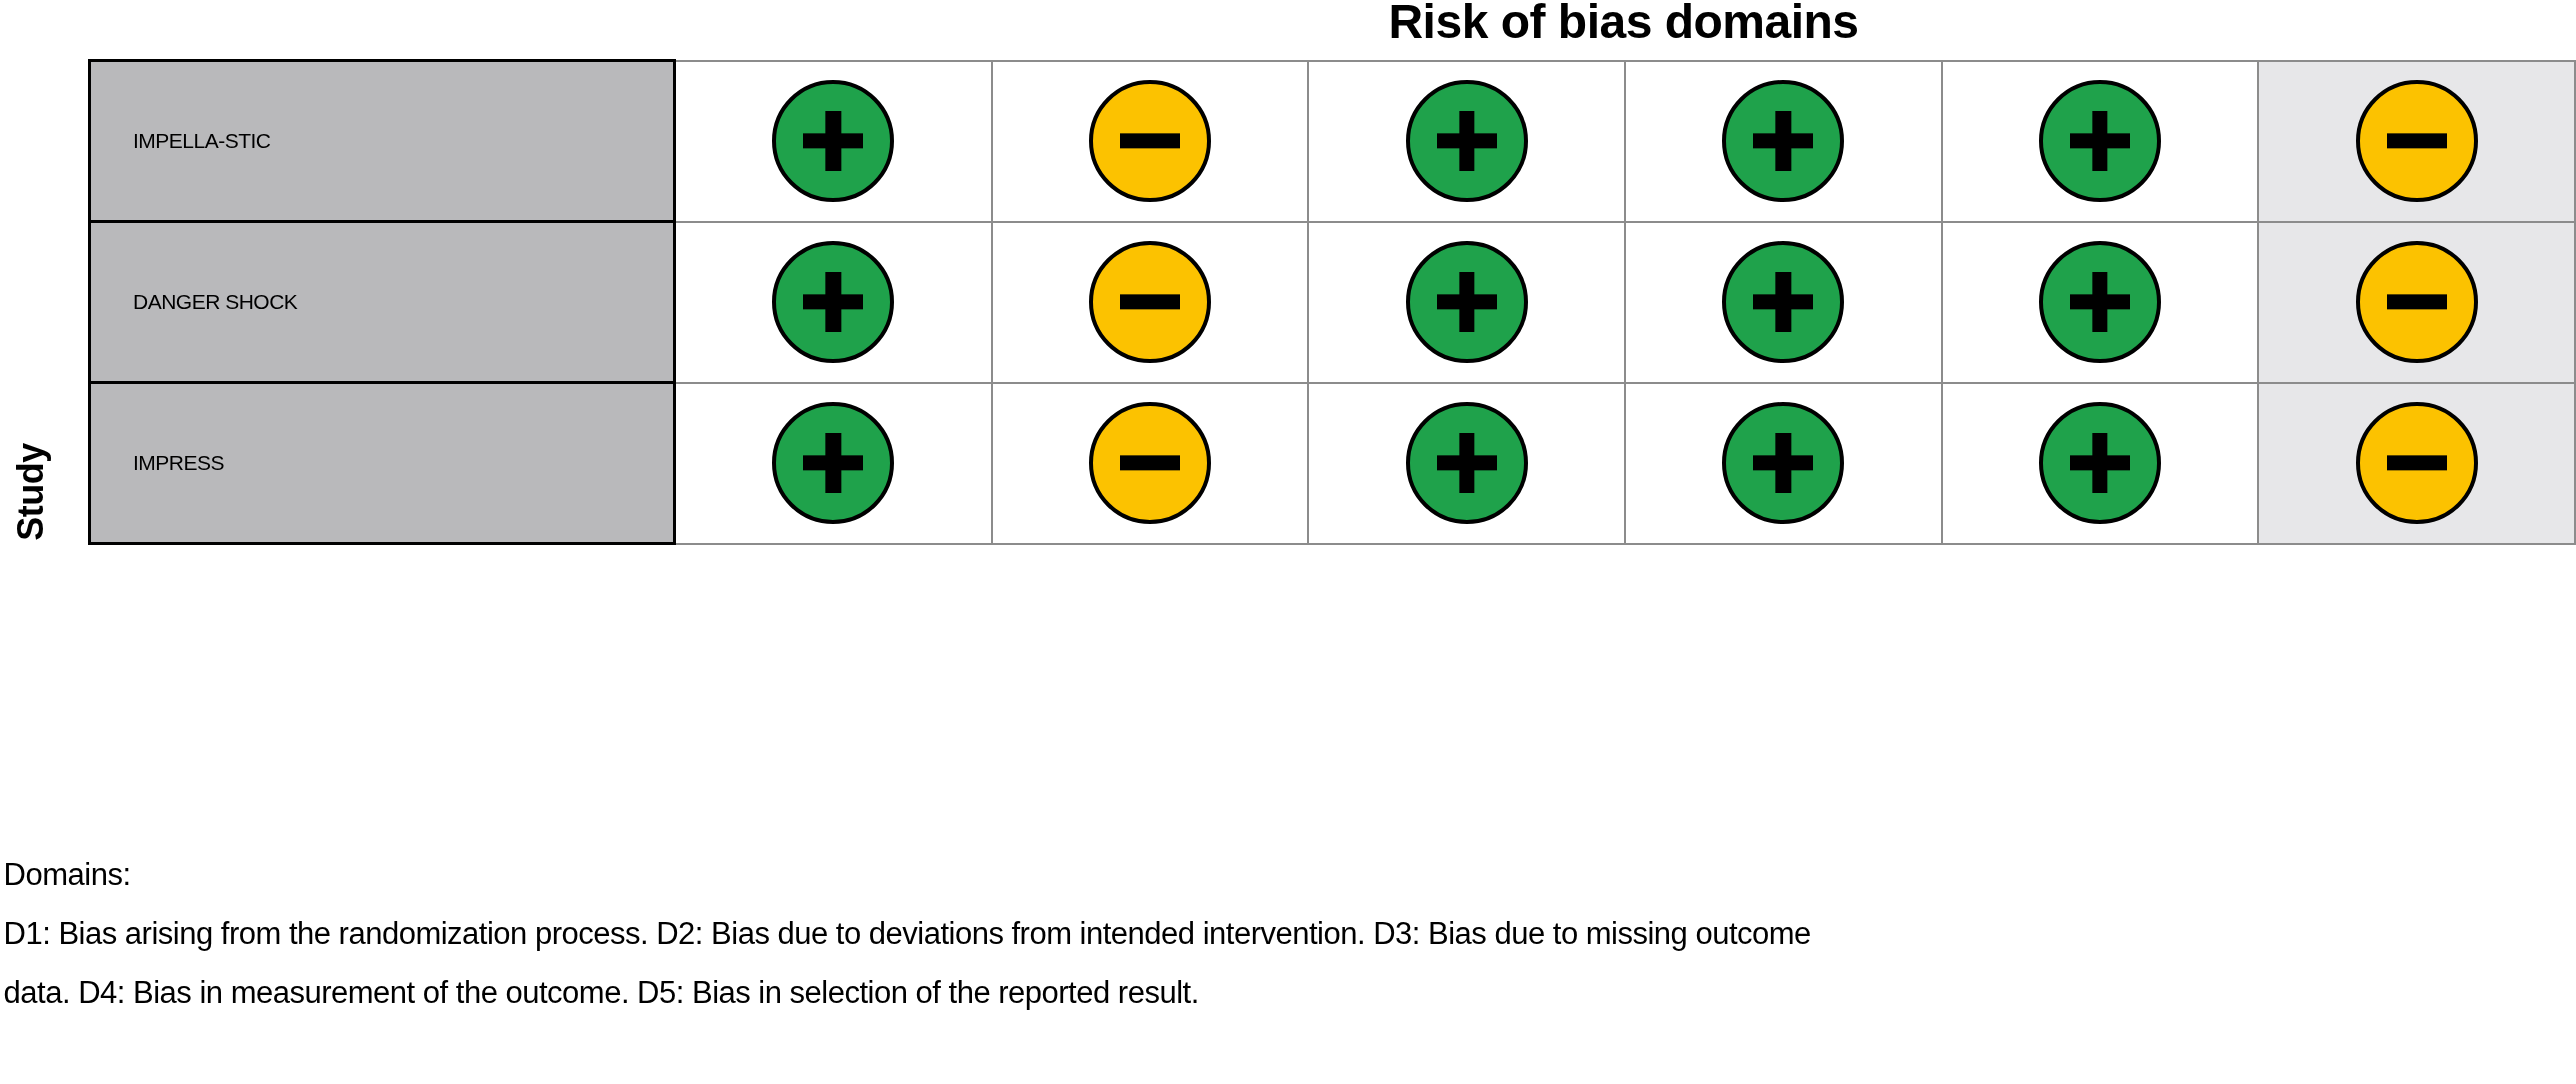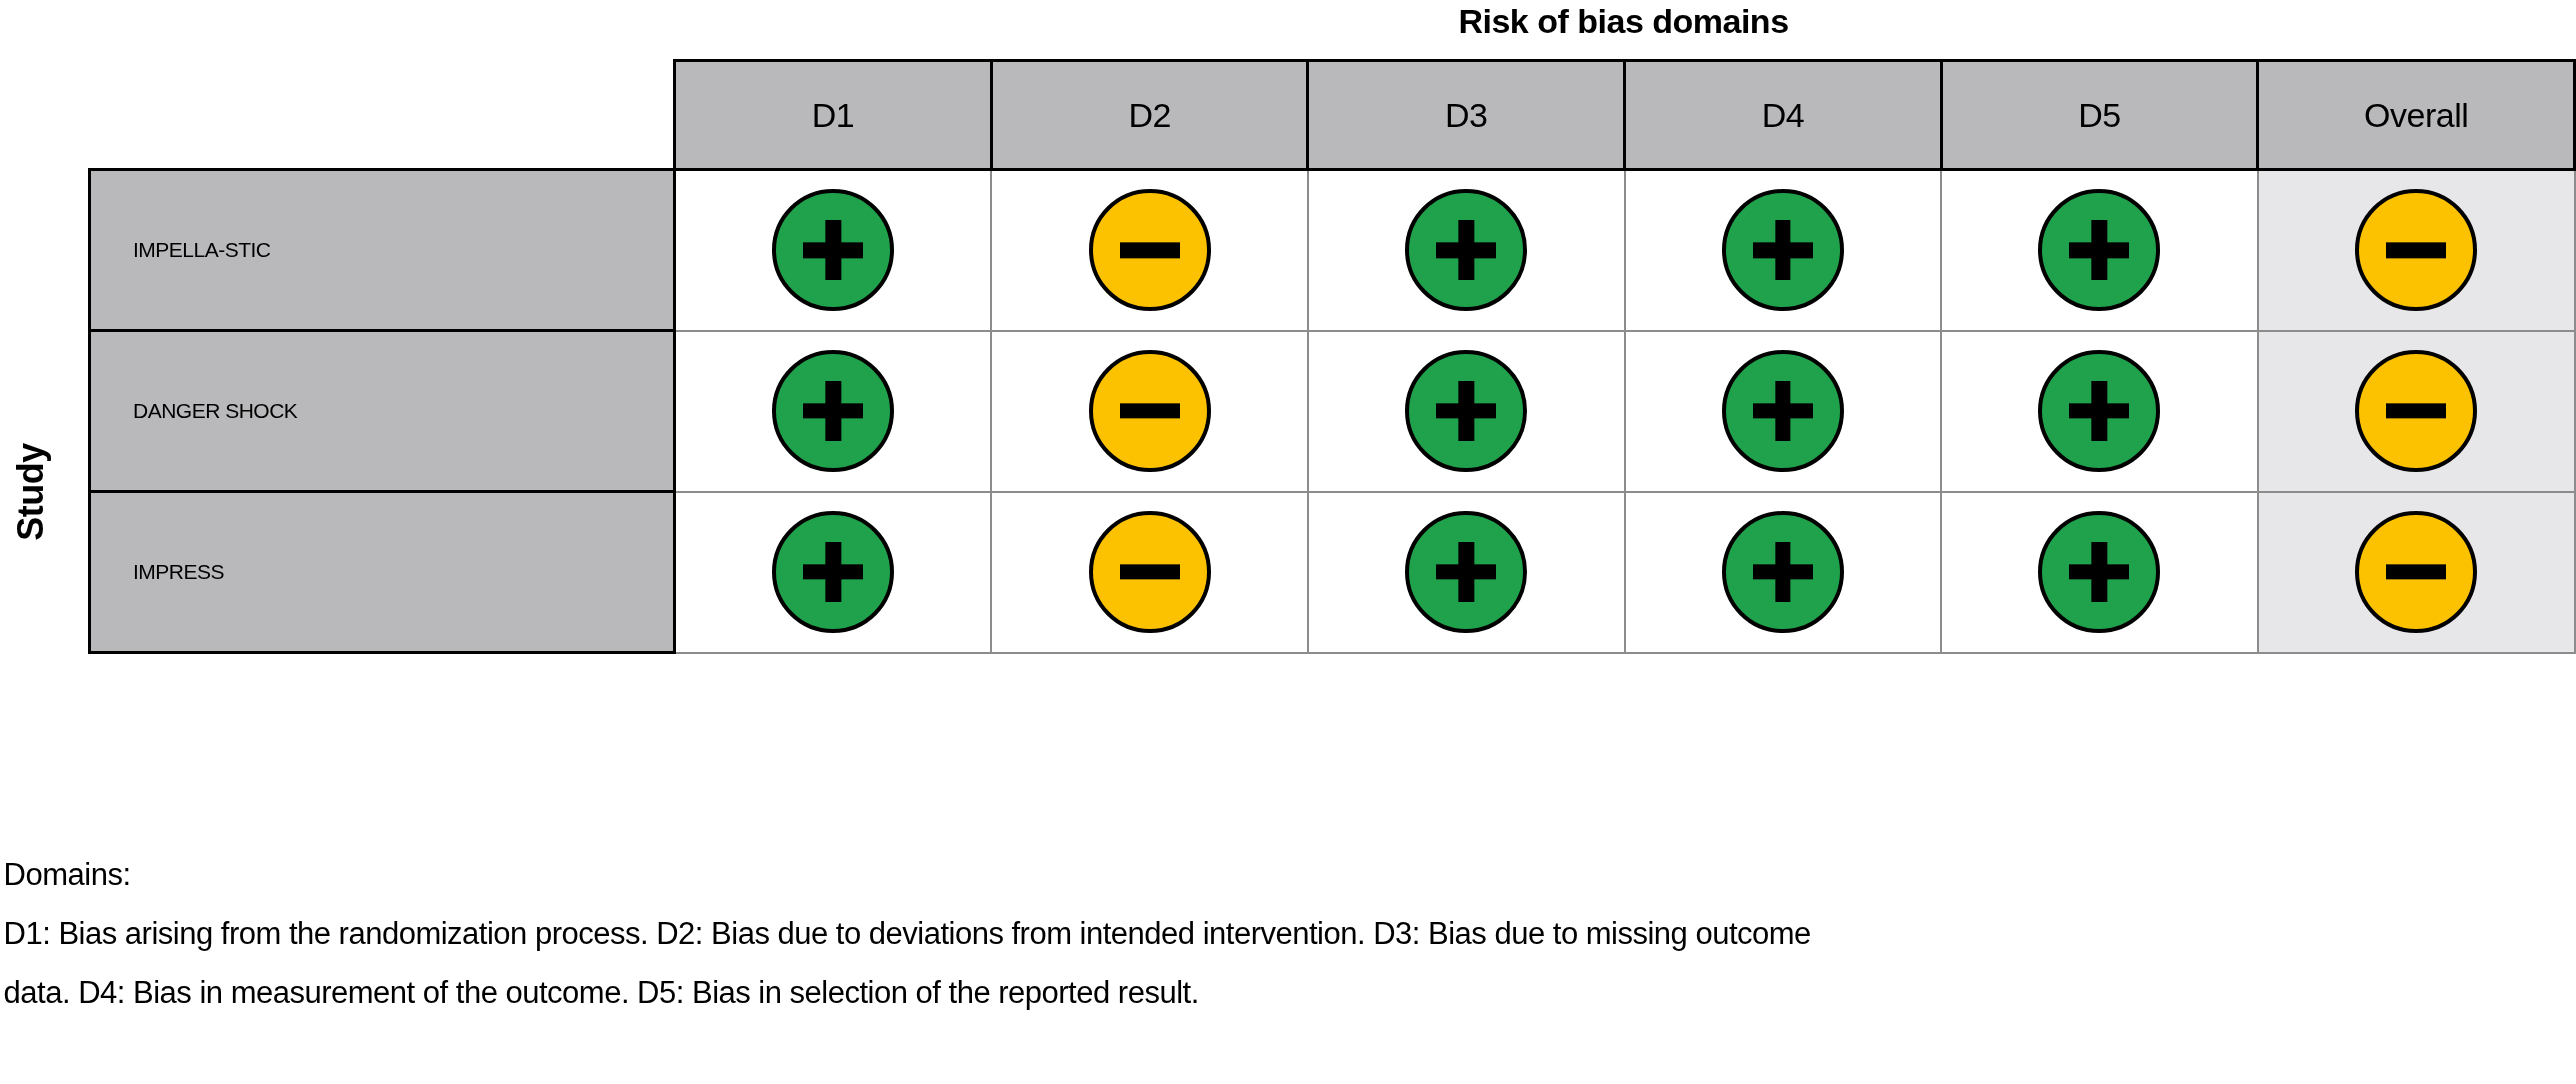--- a/index.html
+++ b/index.html
@@ -18,21 +18,21 @@
     letter-spacing: -0.5px;
   }
 
   
   .fig-title {
     position: absolute;
     left: 673px;
     top: 0px;
     width: 1901px;
     text-align: center;
-    font-size: 34px;
+    font-size: 48px;
     font-weight: bold;
     line-height: 43px;
   }
 
   
   .axis-label {
     position: absolute;
     left: 31px;
     top: 492px;
     transform: translate(-50%, -50%) rotate(-90deg);
@@ -176,29 +176,20 @@
     <colgroup>
       <col class="c-label">
       <col class="c-domain">
         <col class="c-domain">
         <col class="c-domain">
       <col class="c-domain">
         <col class="c-domain">
         <col class="c-domain">
     </colgroup>
     <tbody>
-        <tr class="head-row">
-      <td class="corner"></td>
-      <th class="head">D1</th>
-      <th class="head">D2</th>
-      <th class="head">D3</th>
-      <th class="head">D4</th>
-      <th class="head">D5</th>
-      <th class="head">Overall</th>
-    </tr>
 
     <tr class="body-row">
       <th class="study">IMPELLA-STIC</th>
       <td class="cell"><div class="circle" data-judgement="low"></div></td>
       <td class="cell"><div class="circle" data-judgement="some_concerns"></div></td>
       <td class="cell"><div class="circle" data-judgement="low"></div></td>
       <td class="cell"><div class="circle" data-judgement="low"></div></td>
       <td class="cell"><div class="circle" data-judgement="low"></div></td>
       <td class="cell overall"><div class="circle" data-judgement="some_concerns"></div></td>
     </tr>

